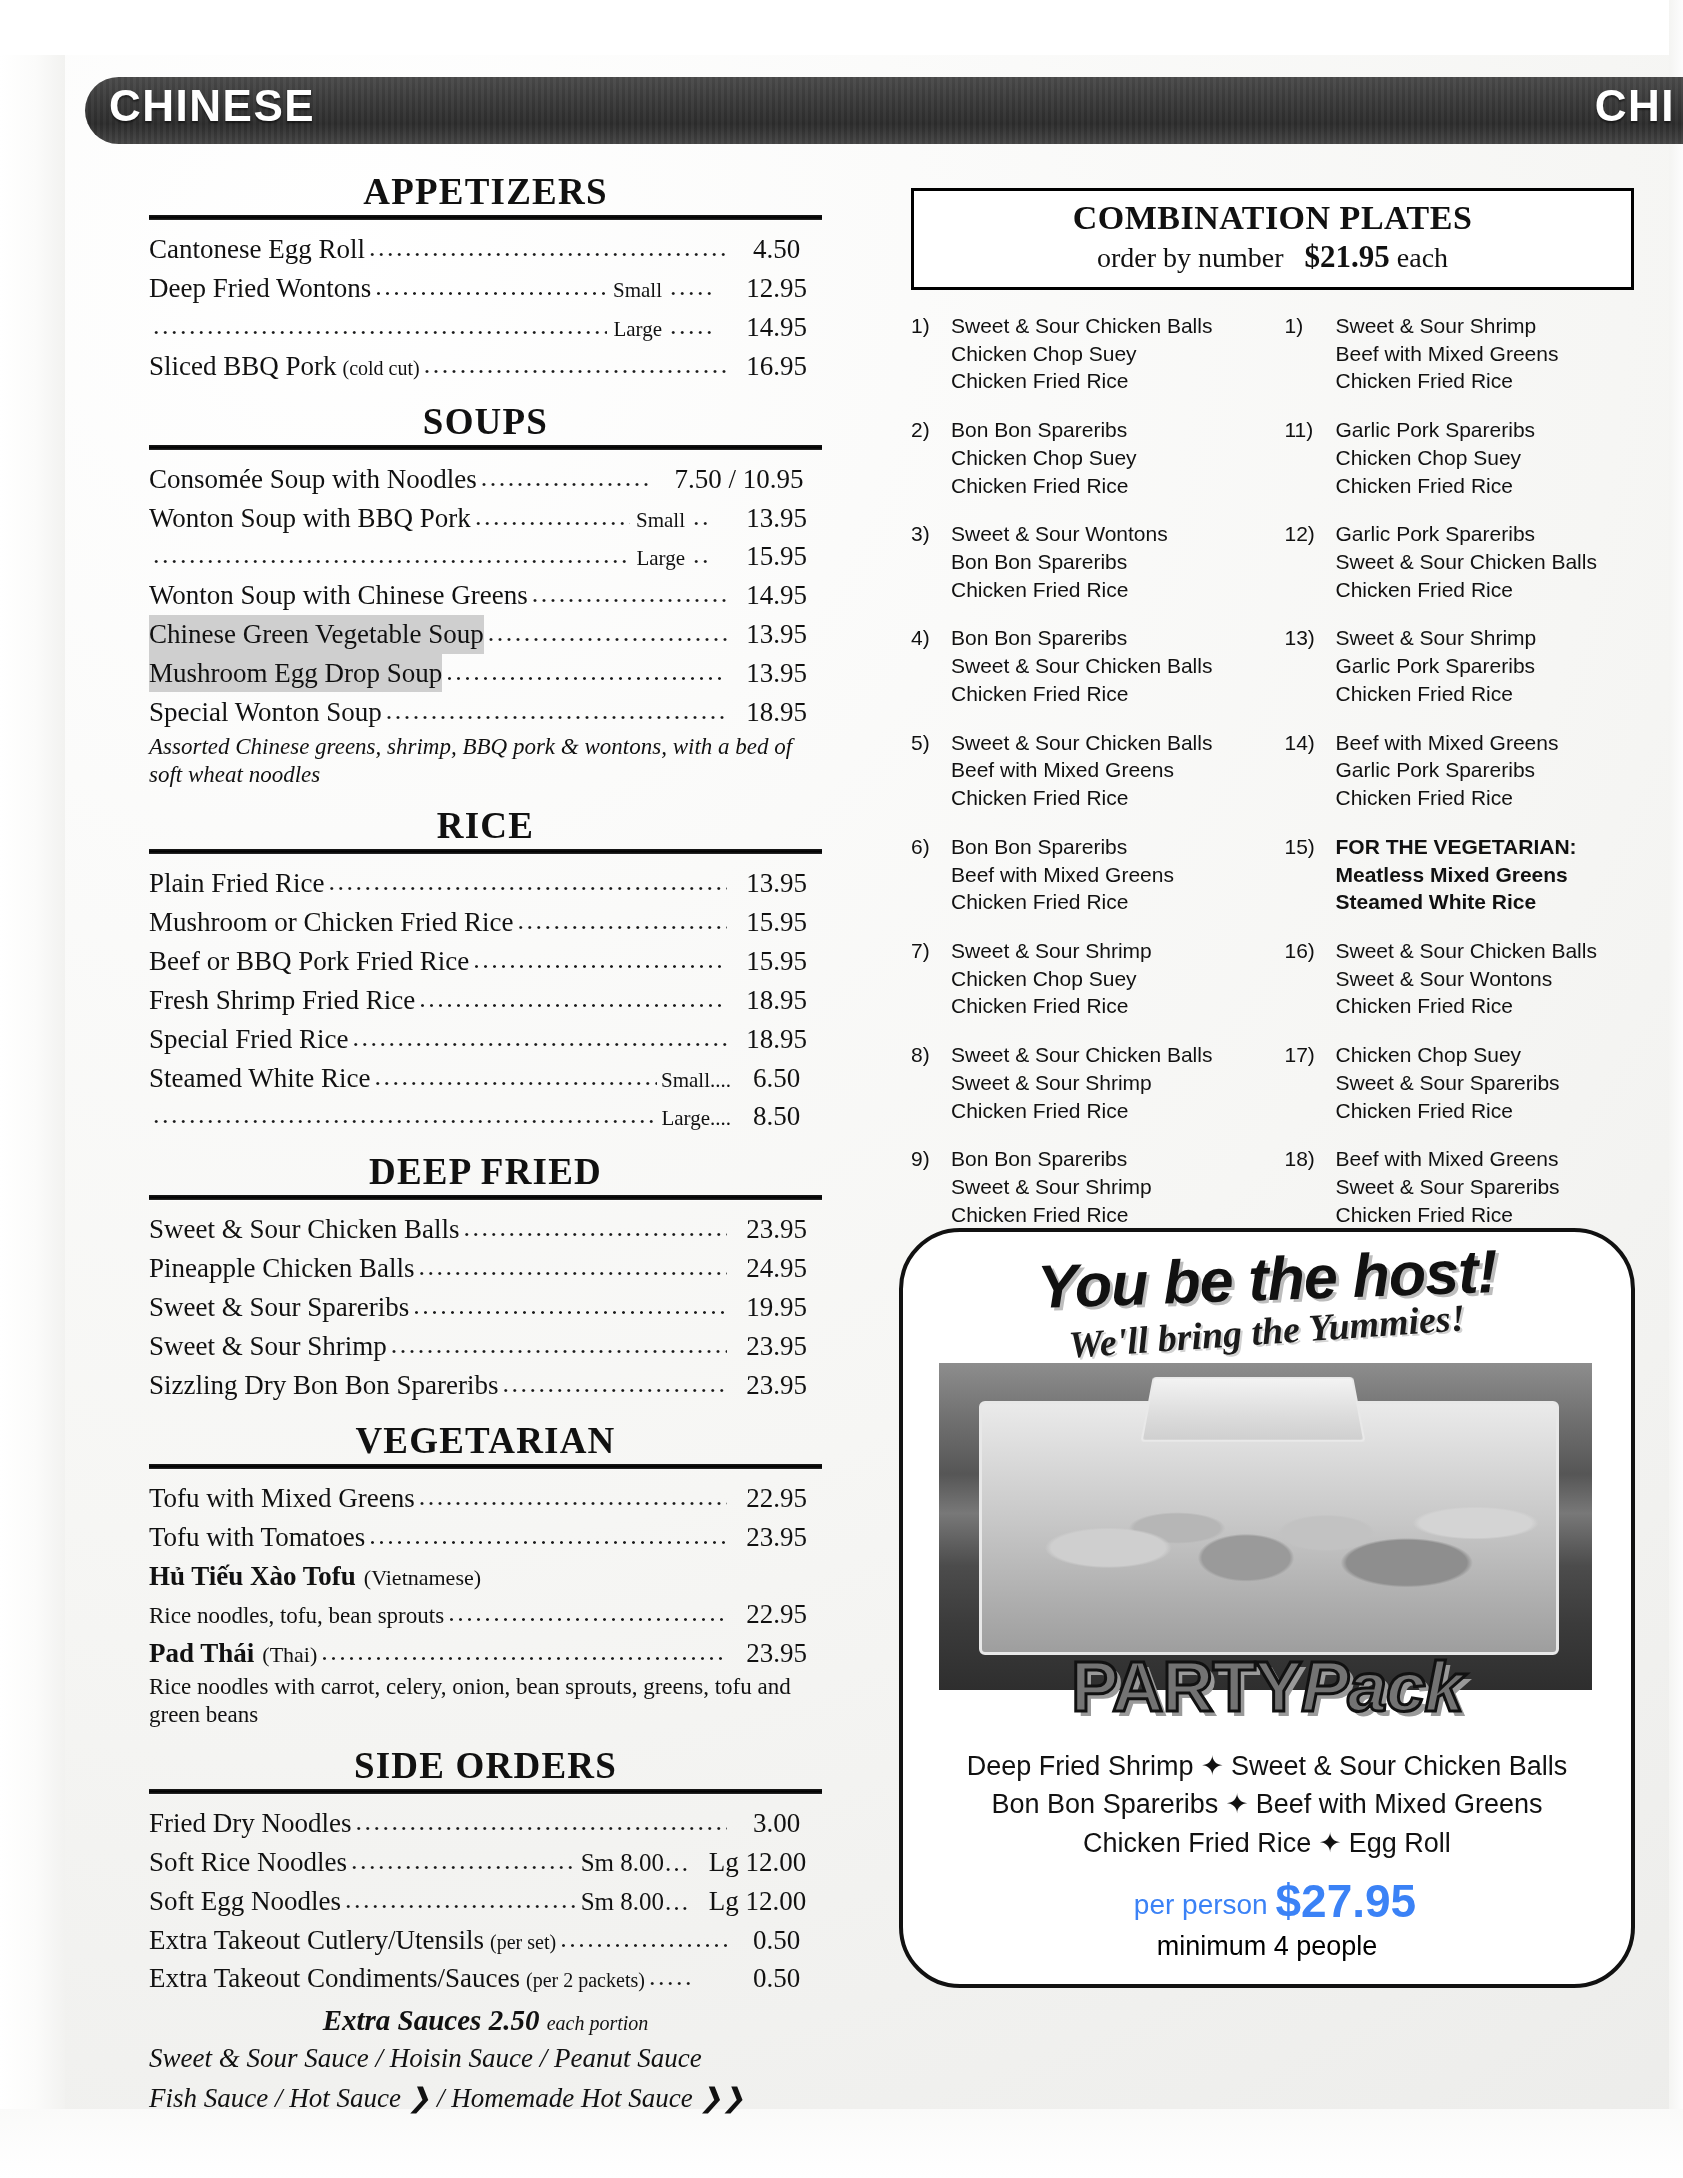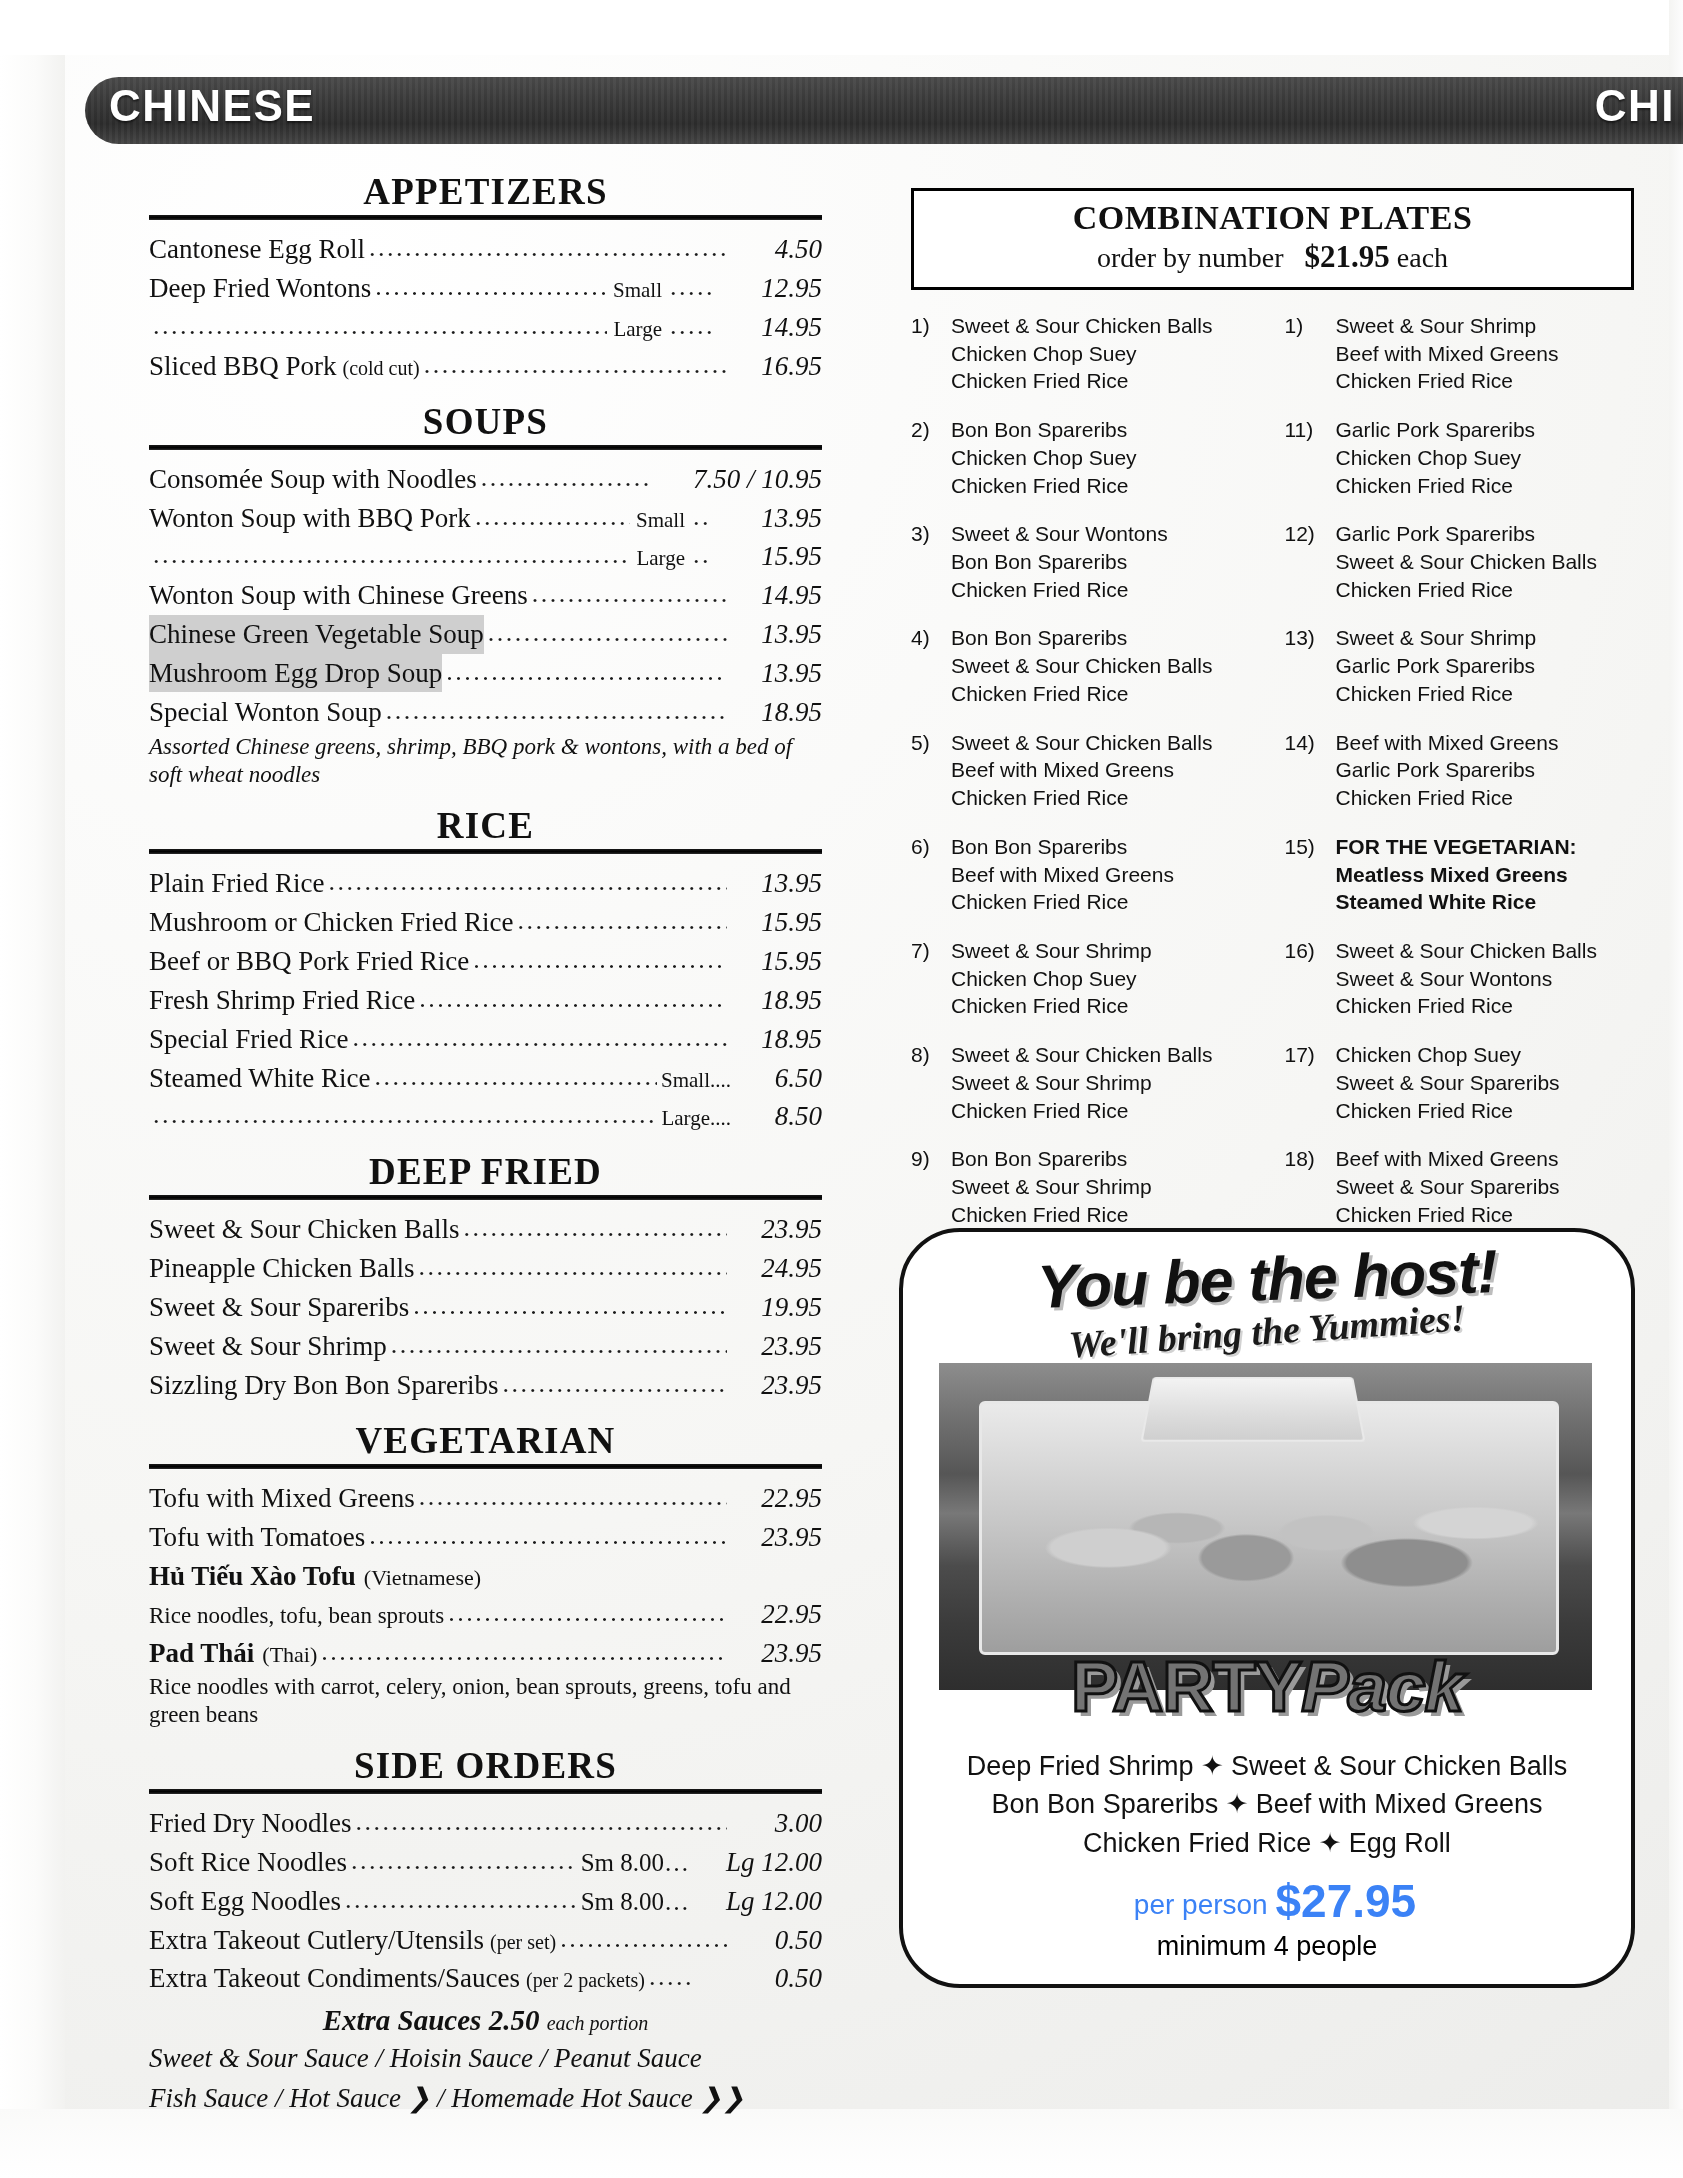--- a/index.html
+++ b/index.html
@@ -98,23 +98,22 @@
     letter-spacing:2.5px;
     margin:0 4px;
     color:#1a1a1a;
     font-size:26px;
     position:relative;
     top:-2px;
   }
   .row .sz{flex:0 0 auto;font-size:21px;padding:0 4px 0 2px;}
   .row .pr{
     flex:0 0 auto;
-    width:91px;text-align:right;
+    width:91px;text-align:center;
     font-size:27px;
-    font-style:italic;
   }
   .row .pr.wide{width:166px;}
   .small{font-size:20px;}
   .ital-note{
     font-style:italic;
     font-size:23px;
     line-height:1.24;
     margin-top:1px;
   }
   .bold-item{font-weight:bold;}

